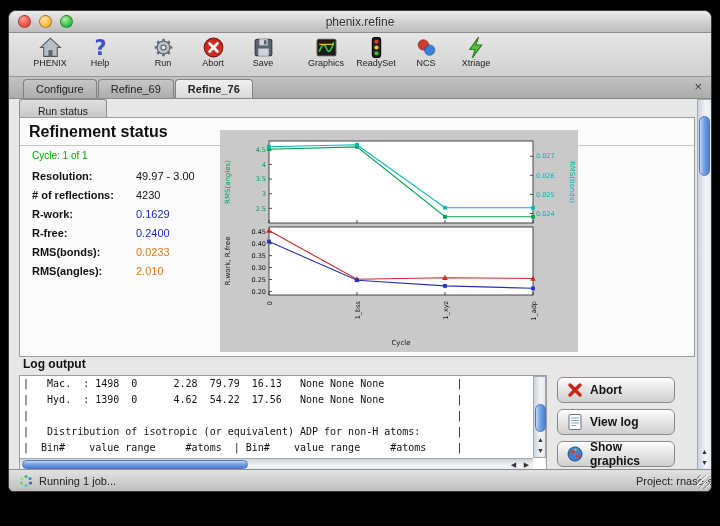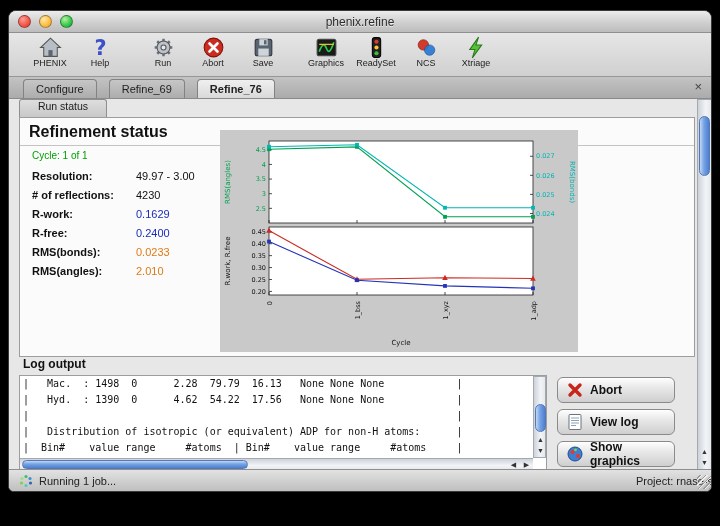--- a/index.html
+++ b/index.html
@@ -18,27 +18,27 @@
   
   .toolbar{height:44px;background:linear-gradient(#e6e6e6,#d0d0d0);border-bottom:1px solid #979797;
     display:flex;align-items:flex-start;padding:2px 0 0 16px}
   .tb-item{display:flex;flex-direction:column;align-items:center;width:50px;cursor:default}
   .tb-item svg{width:25px;height:25px}
   .tb-label{font-size:9px;color:#222;margin-top:-2px;white-space:nowrap}
   .tb-gap{width:13px}
   
   .tabbar{height:22px;background:linear-gradient(#c3c3c3,#ababab);border-bottom:1px solid #8a8a8a;
     display:flex;align-items:flex-end;padding-left:14px;position:relative}
-  .tab{height:19px;padding:0 12px;margin-right:12px;display:flex;align-items:center;font-size:11px;color:#222;
+  .tab{height:19px;padding:0 12px;margin-right:1px;display:flex;align-items:center;font-size:11px;color:#222;
     background:linear-gradient(#c6c6c6,#adadad);border:1px solid #828282;border-bottom:none;border-radius:4px 4px 0 0}
   .tab.active{background:linear-gradient(#f0f0f0,#d9d9d9);font-weight:bold}
   .tab-close{position:absolute;right:9px;top:3px;font-size:13px;color:#444;line-height:13px}
   
   .content{position:absolute;left:0;top:88px;width:704px;height:372px;background:#e7e7e7}
-  .subtab{position:absolute;left:10px;top:0;width:88px;height:18px;display:flex;align-items:flex-start;justify-content:center;
+  .subtab{position:absolute;left:10px;top:0;width:88px;height:18px;display:flex;align-items:flex-end;justify-content:center;
     font-size:10.5px;color:#222;background:linear-gradient(#dedede,#c8c8c8);border:1px solid #8e8e8e;border-bottom:none;
     border-radius:3px 3px 0 0}
   .panel{position:absolute;left:10px;top:18px;width:676px;height:240px;background:#fbfbfb;border:1px solid #9d9d9d}
   .panel-header{font-size:16px;font-weight:bold;color:#111;padding:5px 9px 4px;border-bottom:1px solid #c4c4c4}
   .stats{position:absolute;left:12px;top:32px;width:190px}
   .stat-cycle{font-size:10px;font-weight:normal;color:#00a100;margin-bottom:9px}
   .stat-row{display:flex;margin-bottom:7px;font-size:11px}
   .stat-label{font-weight:bold;color:#111;width:104px;flex:none}
   .stat-value.v-black{color:#111}
   .stat-value.v-blue{color:#1b2cb8}

